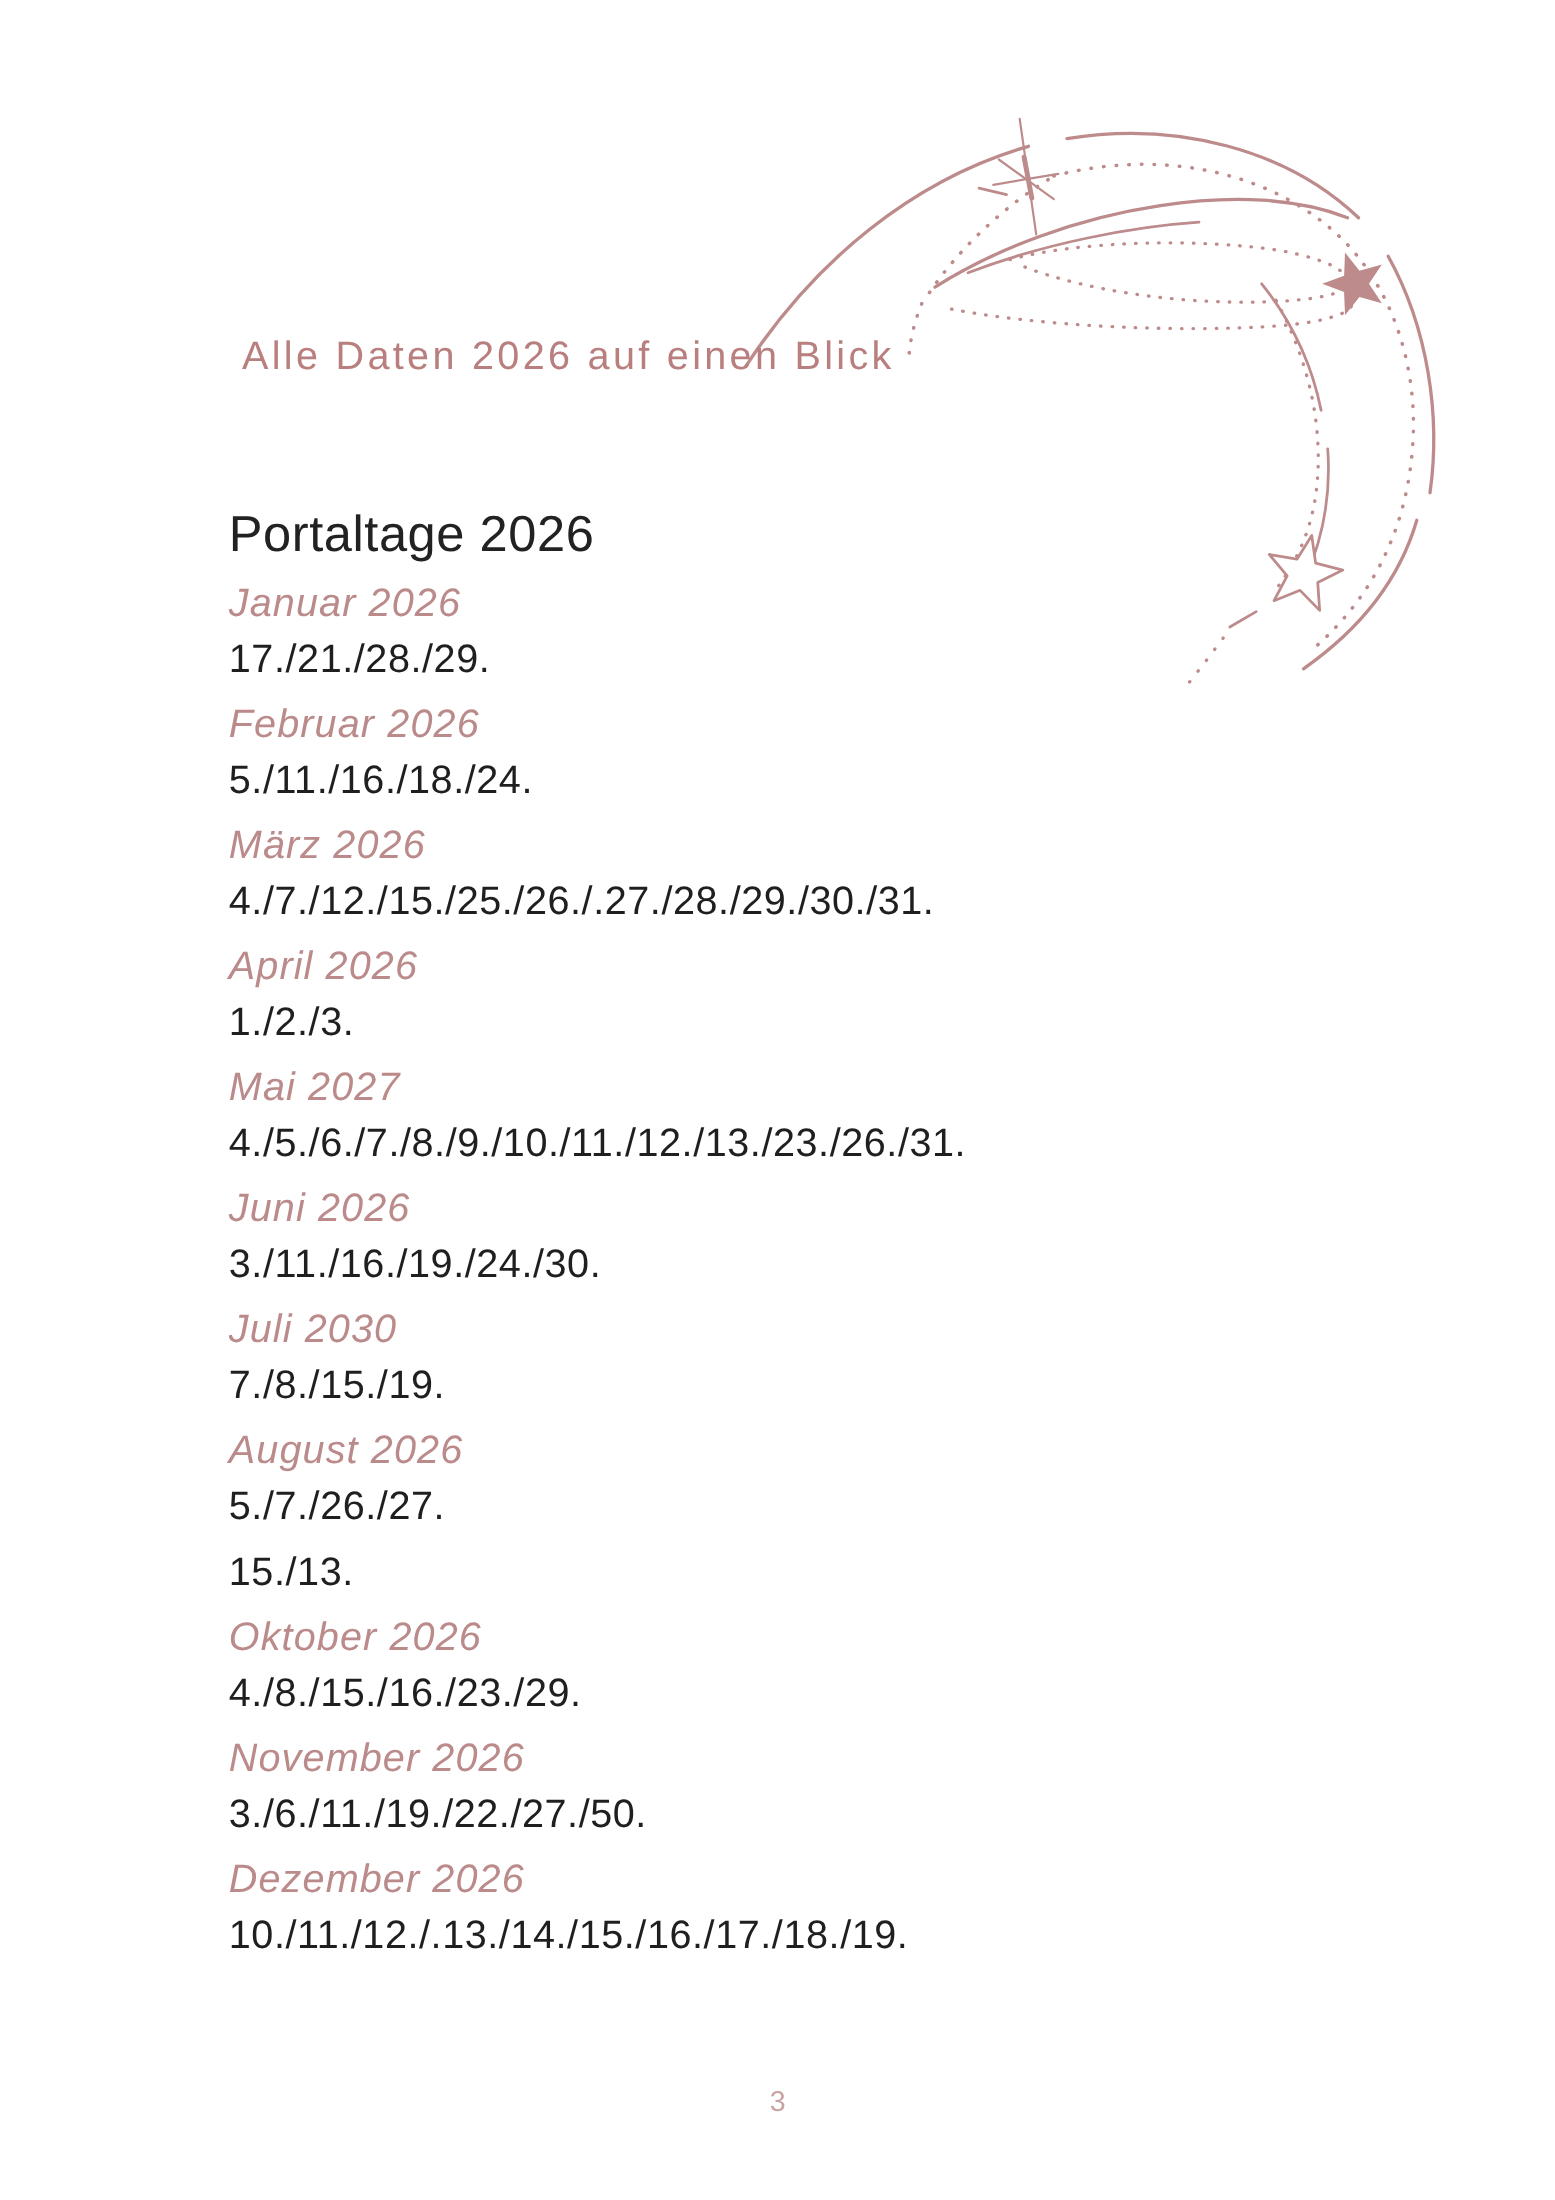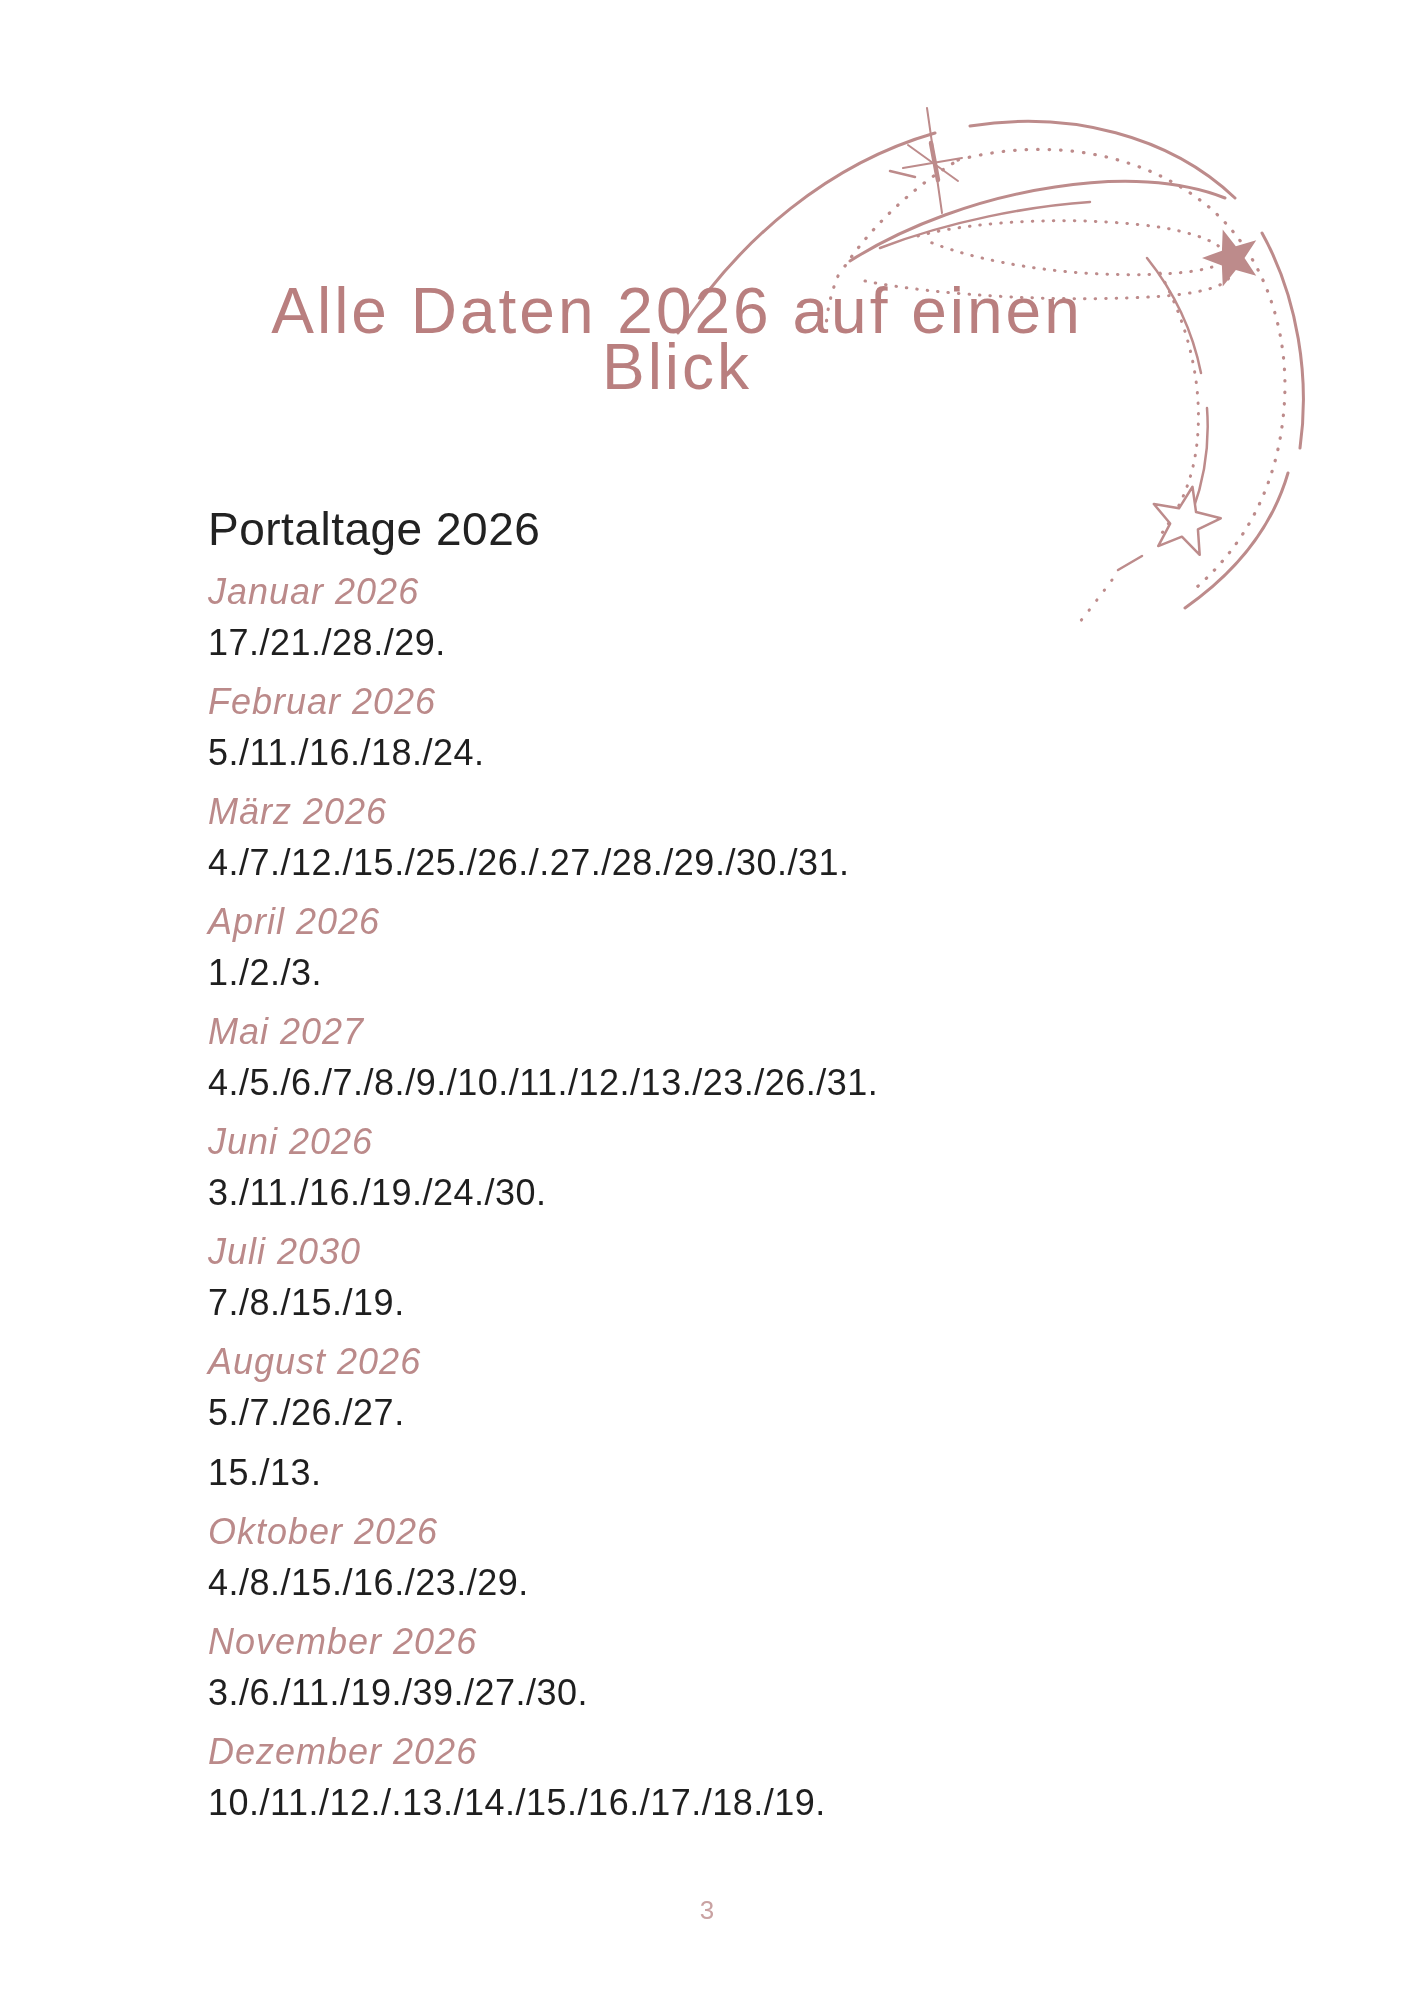--- a/index.html
+++ b/index.html
@@ -21,26 +21,25 @@
     height: 560px;
   }
 
   .content {
     position: absolute;
     left: 208px;
     top: 283px;
     width: 938px;
   }
   .doc-title {
-    margin: 0;
-    font-size: 64px;
+    margin: 12px;
+    font-size: 36px;
     line-height: 56px;
     font-weight: 400;
     letter-spacing: 3px;
-    text-align: center;
     color: #b97f7f;
   }
   .section-heading {
     margin: 108px 0 0 0;
     font-size: 46px;
     line-height: 52px;
     font-weight: 400;
     letter-spacing: 0.5px;
     color: #222222;
   }
@@ -159,21 +158,21 @@
       </div>
       <div class="month">
         <div class="month-dates">15./13.</div>
       </div>
       <div class="month">
         <div class="month-name">Oktober 2026</div>
         <div class="month-dates">4./8./15./16./23./29.</div>
       </div>
       <div class="month">
         <div class="month-name">November 2026</div>
-        <div class="month-dates">3./6./11./19./39./27./30.</div>
+        <div class="month-dates">3./6./11./19./22./27./50.</div>
       </div>
       <div class="month">
         <div class="month-name">Dezember 2026</div>
         <div class="month-dates">10./11./12./.13./14./15./16./17./18./19.</div>
       </div>
     </div>
   </div>
 
   <div class="page-number">3</div>
 </div>

